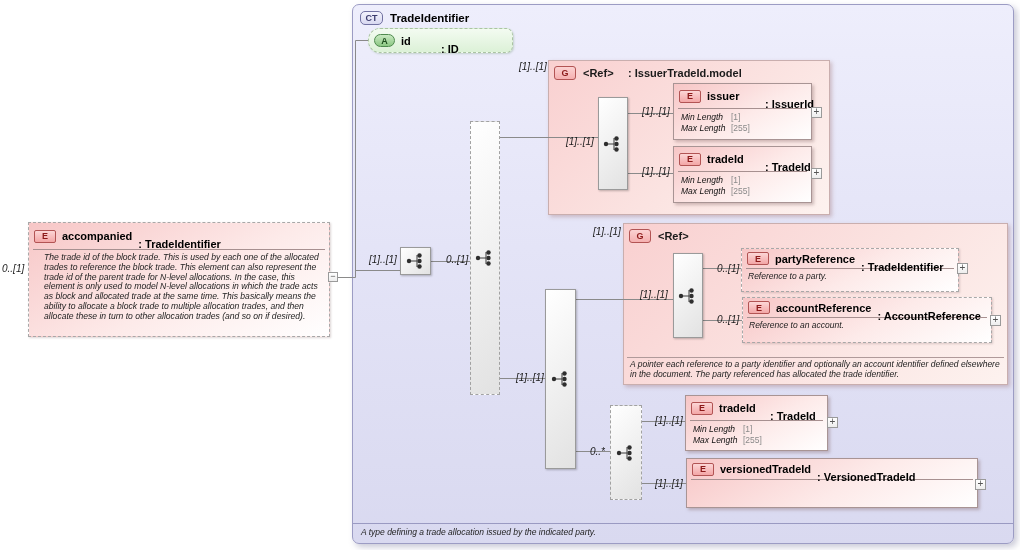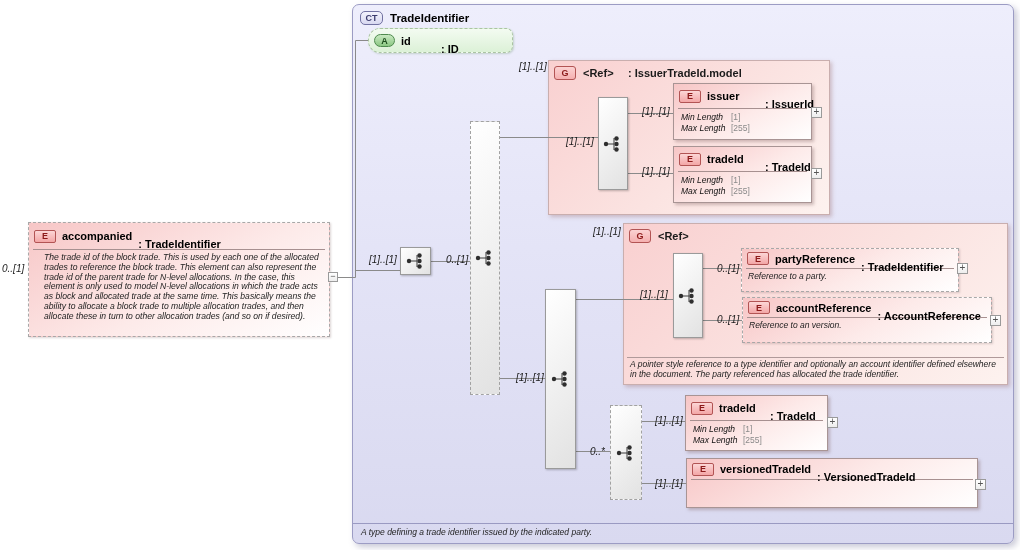--- a/index.html
+++ b/index.html
@@ -88,37 +88,37 @@
   svg.wires{position:absolute;left:0;top:0;pointer-events:none;}
 </style>
 </head>
 <body>
 
 <div class="abs ct" style="left:352px;top:4px;width:662px;height:540px;">
   <div class="ct-hdr">
     <span class="badge badge-ct">CT</span>
     <span class="ct-title">TradeIdentifier</span>
   </div>
-  <div class="ct-footer">A type defining a trade identifier issued by the indicated party.</div>
+  <div class="ct-footer">A type defining a trade allocation issued by the indicated party.</div>
 </div>
 
 <div class="abs grp" style="left:548px;top:60px;width:282px;height:155px;">
   <div class="ghdr">
     <span class="badge badge-g">G</span>
     <span class="gname nw38">&lt;Ref&gt;</span>
     <span class="gtype">: IssuerTradeId.model</span>
   </div>
 </div>
 
 <div class="abs grp" style="left:623px;top:223px;width:385px;height:162px;">
   <div class="ghdr">
     <span class="badge badge-g">G</span>
     <span class="gname nw50">&lt;Ref&gt;</span>
   </div>
-  <div class="grp-footer">A pointer style reference to a type identifier and optionally an account identifier defined elsewhere in the document. The party referenced has allocated the trade identifier.</div>
+  <div class="grp-footer">A pointer each reference to a party identifier and optionally an account identifier defined elsewhere in the document. The party referenced has allocated the trade identifier.</div>
 </div>
 
 <svg class="wires" width="1020" height="550">
   <path d="M338 277.5 H355.5 M355.5 277.5 V40.5 H368
            M355.5 270.5 H400
            M431 261.5 H470
            M500 137.5 H598
            M628 113.5 H673
            M628 173.5 H673
            M500 378.5 H545
@@ -267,21 +267,21 @@
 </div>
 <div class="toggle plus" style="left:957px;top:263px;">+</div>
 
 <div class="abs ebox dashed sm" style="left:742px;top:297px;width:250px;height:46px;">
   <div class="hdr">
     <span class="badge badge-e">E</span>
     <span class="hname">accountReference</span>
     <span class="htype">: AccountReference</span>
   </div>
   <div class="esep"></div>
-  <div class="doc">Reference to an version.</div>
+  <div class="doc">Reference to an account.</div>
 </div>
 <div class="toggle plus" style="left:990px;top:315px;">+</div>
 
 <div class="abs ebox" style="left:685px;top:395px;width:143px;height:56px;">
   <div class="hdr">
     <span class="badge badge-e">E</span>
     <span class="hname nw45">tradeId</span>
     <span class="htype">: TradeId</span>
   </div>
   <div class="esep"></div>

